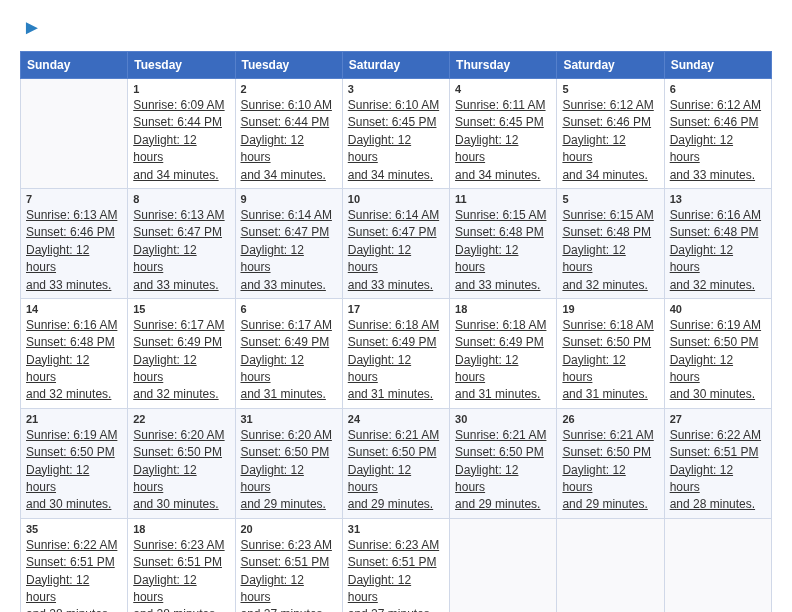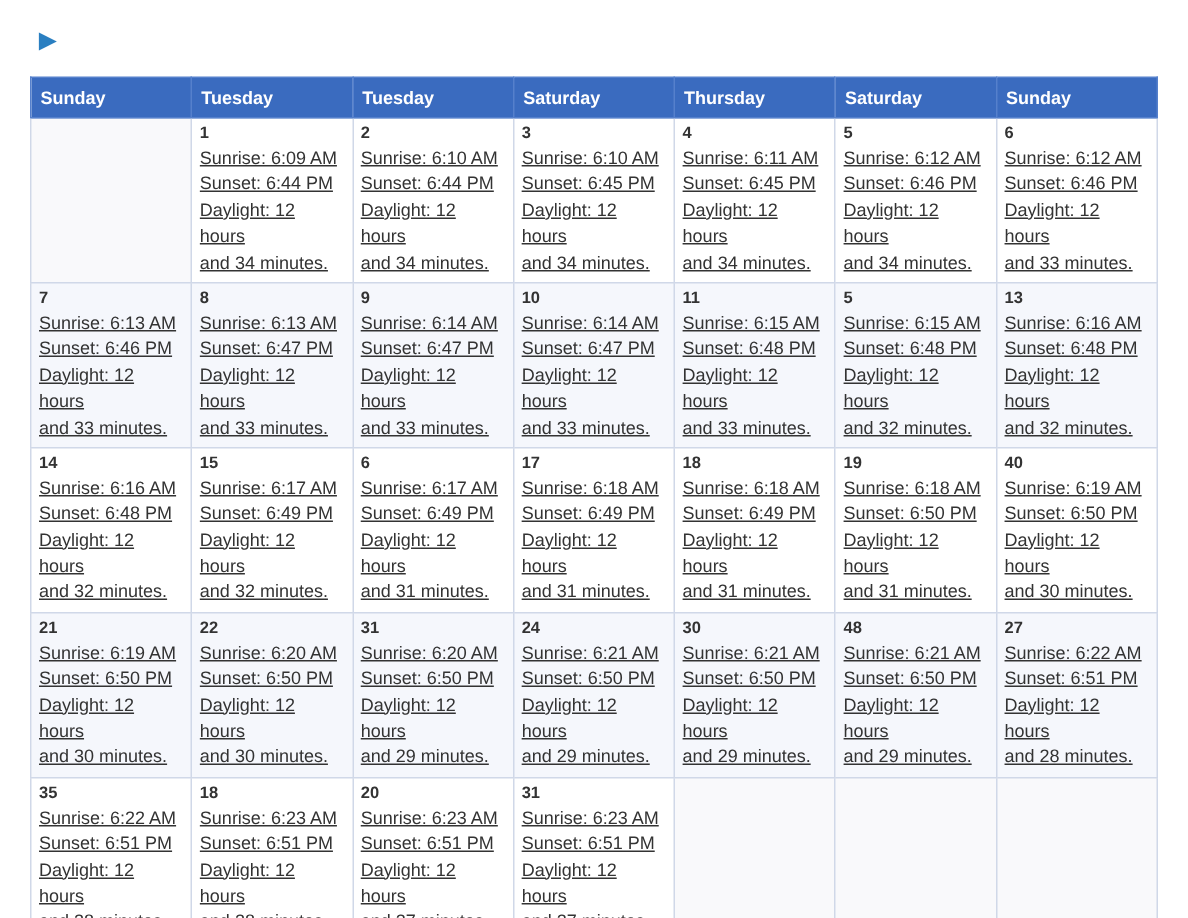--- a/index.html
+++ b/index.html
@@ -299,21 +299,21 @@
 and 29 minutes.</div>
           </td>
           <td>
             <span class="day-num">30</span>
             <div class="day-info" style="white-space: pre-line;">Sunrise: 6:21 AM
 Sunset: 6:50 PM
 Daylight: 12 hours
 and 29 minutes.</div>
           </td>
           <td>
-            <span class="day-num">48</span>
+            <span class="day-num">26</span>
             <div class="day-info" style="white-space: pre-line;">Sunrise: 6:21 AM
 Sunset: 6:50 PM
 Daylight: 12 hours
 and 29 minutes.</div>
           </td>
           <td>
             <span class="day-num">27</span>
             <div class="day-info" style="white-space: pre-line;">Sunrise: 6:22 AM
 Sunset: 6:51 PM
 Daylight: 12 hours

